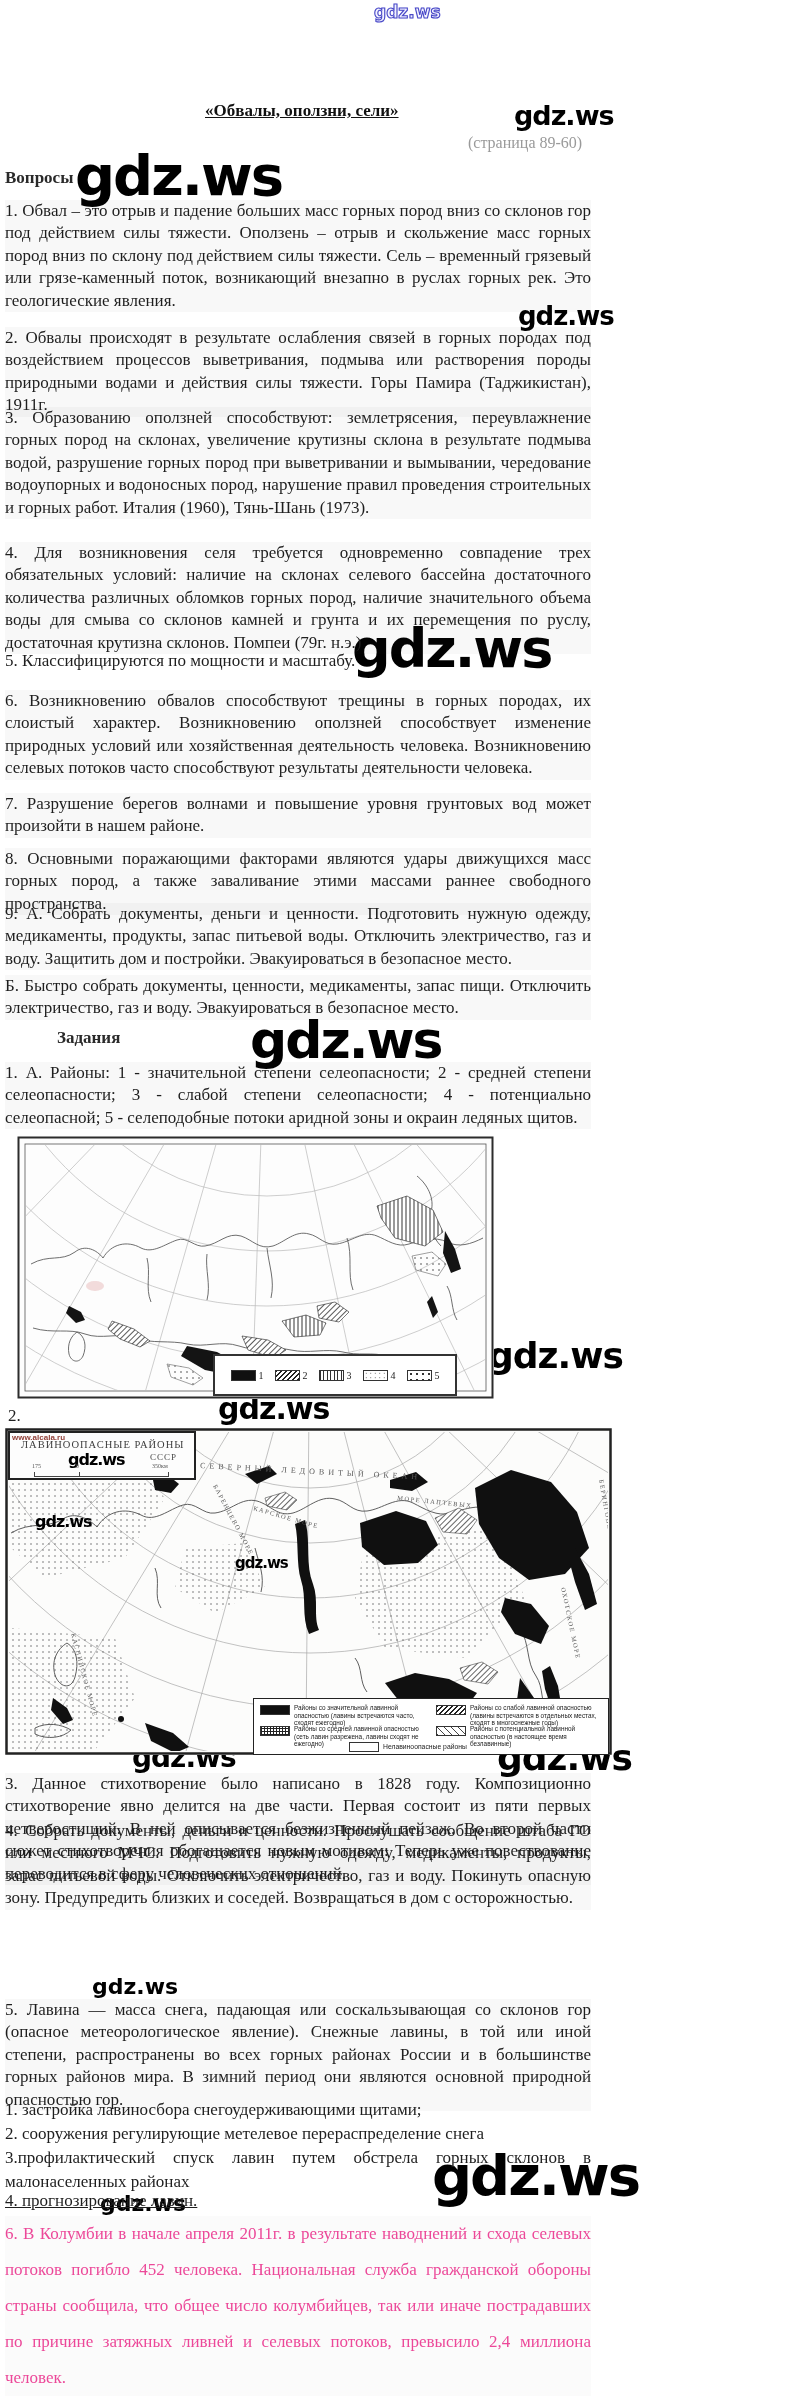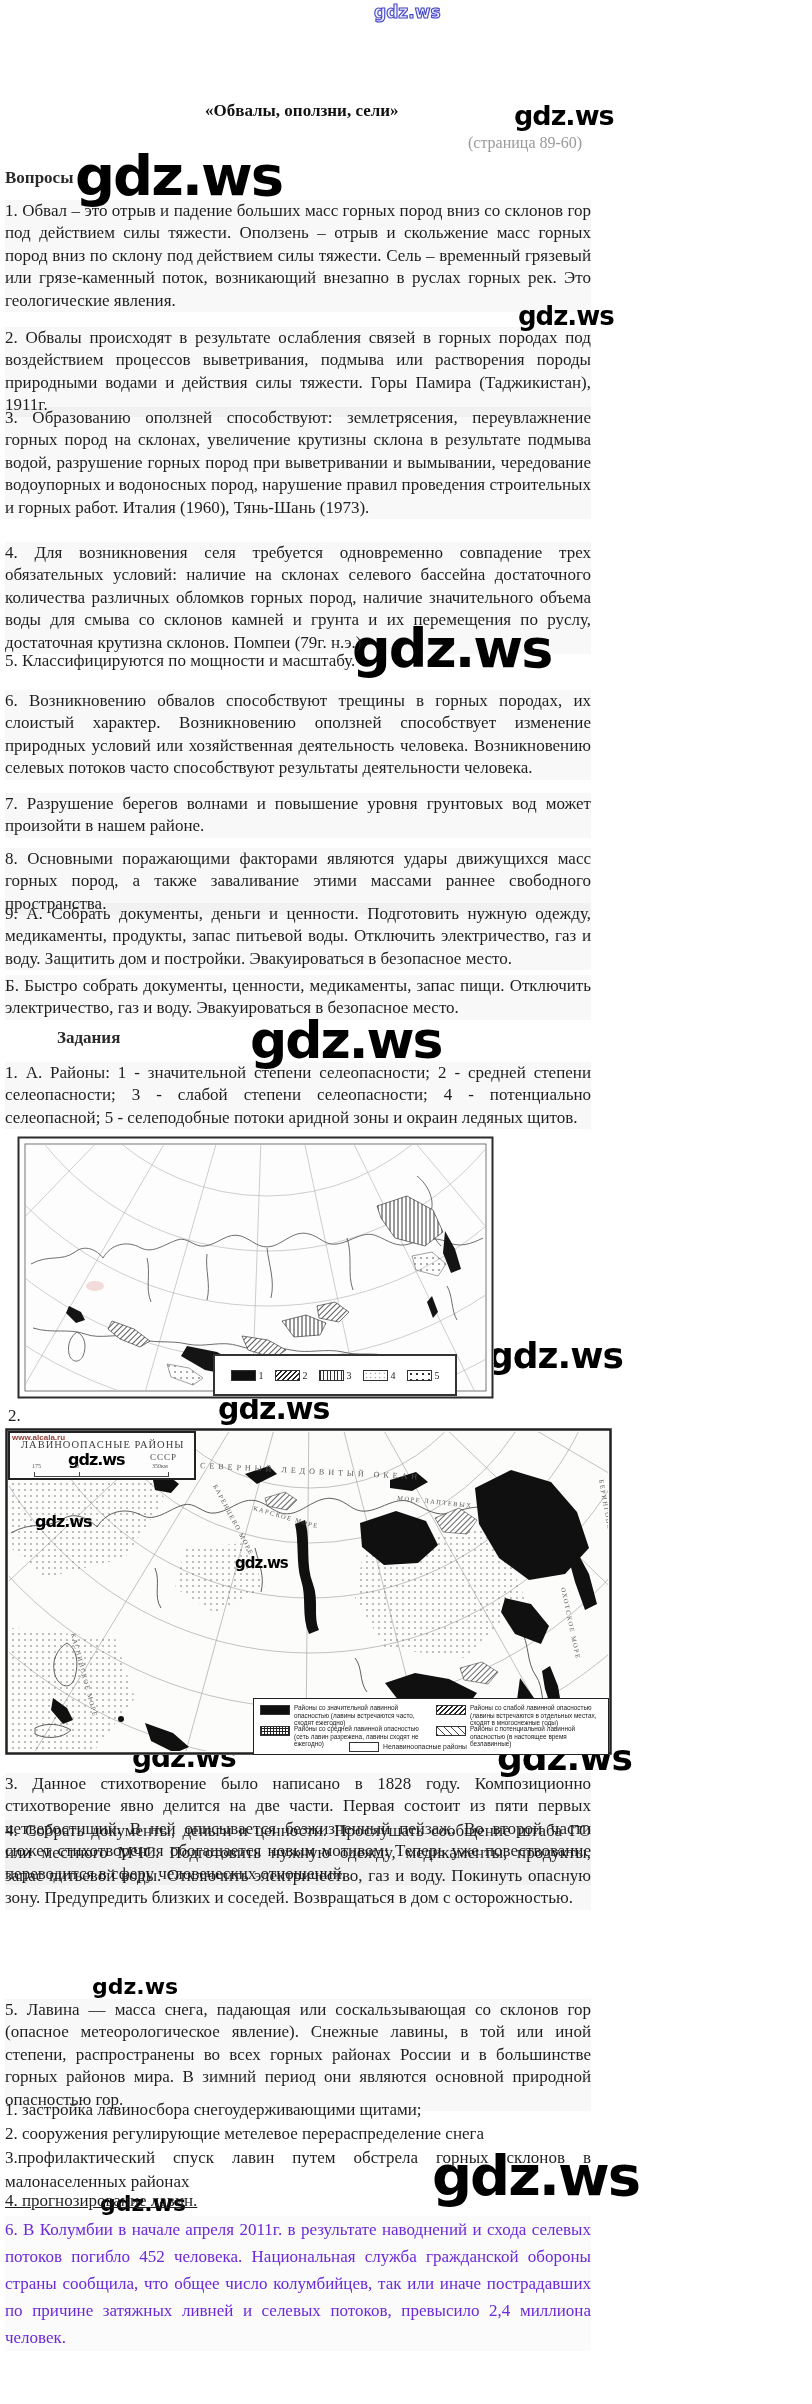--- a/index.html
+++ b/index.html
@@ -2,23 +2,23 @@
 <html><head>
 <meta charset="utf-8">
 <style>
   html,body{margin:0;padding:0;background:#fff;}
   .page{position:relative;width:756px;height:2404px;background:#ffffff;overflow:hidden;
         font-family:"Liberation Serif",serif;color:#1b1b1b;}
   
   .para{position:absolute;left:5px;width:586px;margin:0;font-size:17px;line-height:22.4px;
         text-align:justify;color:#1e1e1e;background:rgba(60,60,60,0.035);}
   .para.nobg{background:transparent;}
-  .faded{color:#6d28d9;line-height:27px;background:rgba(120,120,120,0.03);}
+  .faded{color:#ec4899;line-height:36px;background:rgba(120,120,120,0.03);}
   .sec-label{position:absolute;font-size:17px;font-weight:bold;color:#2a2a2a;}
-  .doc-title{position:absolute;left:205px;top:101px;font-size:17px;font-weight:bold;color:#111;}
+  .doc-title{position:absolute;left:205px;top:101px;font-size:17px;font-weight:bold;color:#111;text-decoration:underline;}
   .page-ref{position:absolute;left:468px;top:134px;font-size:16px;color:#9a9a9a;}
   .map-num{position:absolute;left:8px;top:1406px;font-size:17px;color:#222;}
   
   .wm{position:absolute;font-family:"DejaVu Sans",sans-serif;font-weight:700;color:#000;
       letter-spacing:-1px;line-height:1;white-space:nowrap;}
   .wm-top{left:374px;top:4px;font-size:17px;color:#f2f2ff;-webkit-text-stroke:1.1px #4a4ac8;
           text-shadow:0 0 1px #6a6ad8;letter-spacing:0;}
   .wm-h1{left:514px;top:102px;font-size:27px;}
   .wm-gq{left:75px;top:148px;font-size:56px;letter-spacing:-2px;}
   .wm-q2r{left:518px;top:303px;font-size:26px;}

